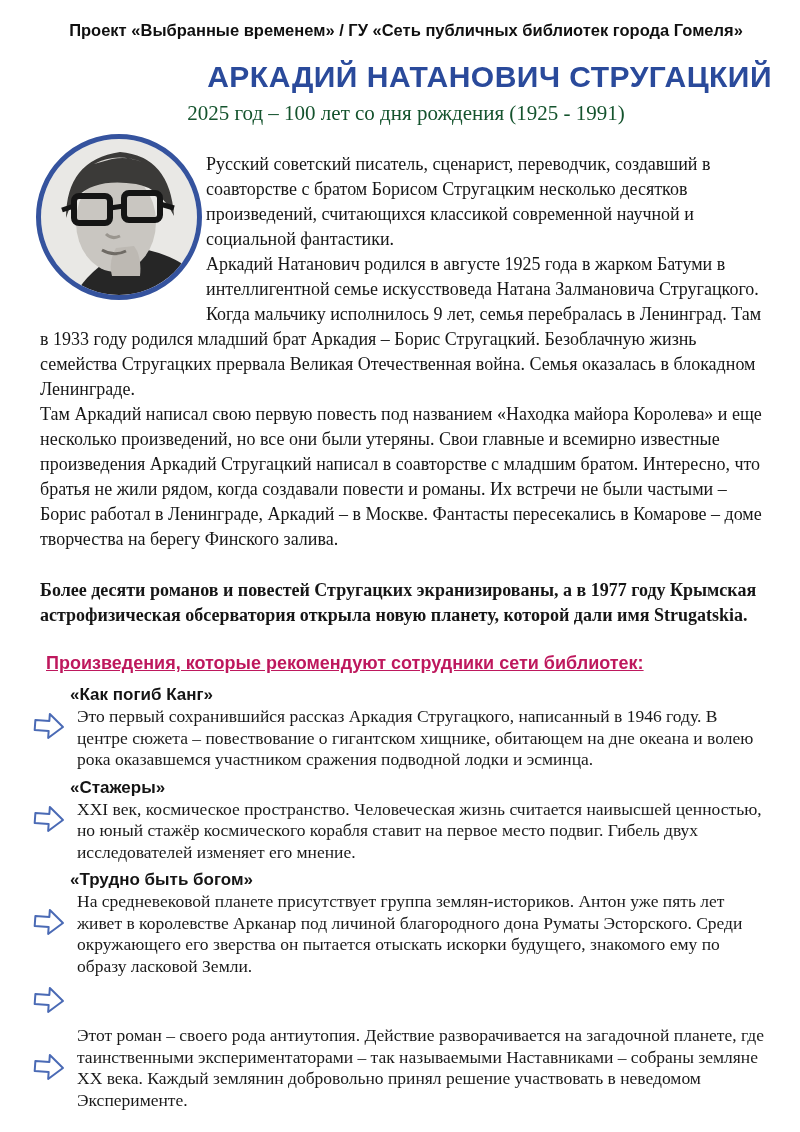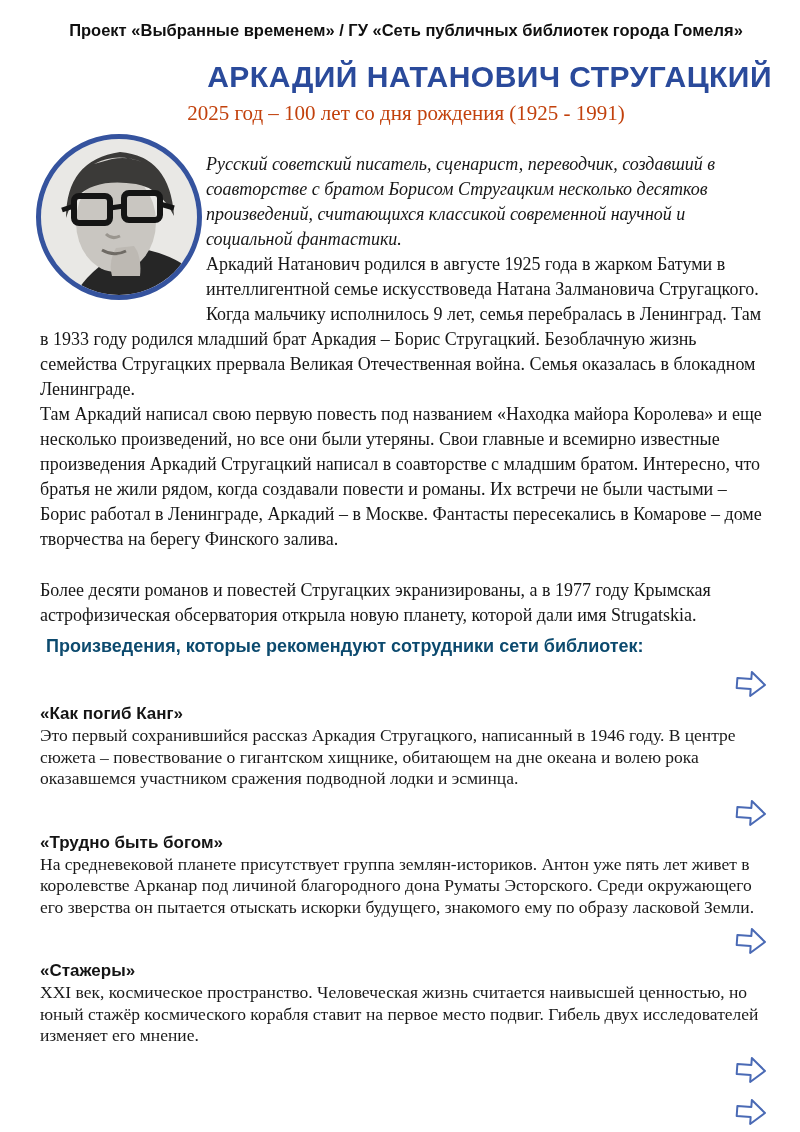--- a/index.html
+++ b/index.html
@@ -1,32 +1,32 @@
 <!DOCTYPE html>
 <html><head>
 <meta charset="utf-8">
 <style>
   html,body{margin:0;padding:0;background:#fff;}
   .page{position:relative;width:800px;height:1132px;background:#ffffff;overflow:hidden;
         font-family:"Liberation Serif",serif;color:#161616;box-sizing:border-box;
         padding:18px 28px 0 40px;}
   .project-header{text-align:center;font:700 16.5px/20px "Liberation Sans",sans-serif;color:#101010;margin-top:2px;}
   .page-title{text-align:right;font:700 30px/34px "Liberation Sans",sans-serif;color:#2a4a9b;margin:20px 0 6px 0;letter-spacing:.5px;}
-  .subtitle{text-align:center;font:400 21px/26px "Liberation Serif",serif;color:#c2410c;}
+  .subtitle{text-align:center;font:400 21px/26px "Liberation Serif",serif;color:#14532d;}
   .bio{margin-top:4px;}
   .photo-wrap{float:left;width:174px;height:174px;margin:0 0 4px -8px;}
   .bio p{margin:0;font-size:18px;line-height:25px;}
-  .bio p.p-first{padding-top:22px;font-style:italic;}
-  .bio p.p-spaced{margin-top:26px;}
-  .rec-heading{font:700 18px/22px "Liberation Sans",sans-serif;color:#0c4a6e;margin:7px 0 10px 6px;}
-  .rec-item{display:flex;align-items:flex-end;margin-bottom:6px;flex-direction:column;}
+  .bio p.p-first{padding-top:22px;}
+  .bio p.p-spaced{margin-top:26px;font-weight:bold;}
+  .rec-heading{font:700 18px/22px "Liberation Sans",sans-serif;color:#be185d;margin:24px 0 10px 6px;text-decoration:underline;}
+  .rec-item{display:flex;align-items:center;margin-bottom:6px;}
   .arrow-box{flex:0 0 34px;margin:2px 4px 0 -8px;}
   .rec-text{flex:1;}
   .rec-title{font:700 17px/22px "Liberation Sans",sans-serif;color:#141414;}
-  .rec-desc{font:400 17.5px/21.5px "Liberation Serif",serif;color:#1a1a1a;}
+  .rec-desc{font:400 17.5px/21.5px "Liberation Serif",serif;color:#1a1a1a;margin-left:7px;}
   .clearfix::after{content:"";display:block;clear:both;}
 </style>
 </head>
 <body>
 
 <div class="page">
 
   <div class="project-header">Проект «Выбранные временем» / ГУ «Сеть публичных библиотек города Гомеля»</div>
 
   <h1 class="page-title">АРКАДИЙ НАТАНОВИЧ СТРУГАЦКИЙ</h1>
@@ -86,36 +86,36 @@
 
     <div class="rec-item">
       <span class="arrow-box">
         <svg width="34" height="30" viewBox="0 0 34 30">
             <g transform="rotate(4 17 15)">
               <polygon points="3,10 17,10 17,3 31,15 17,27 17,20 3,20" fill="#ffffff" stroke="#4a6ab5" stroke-width="2" stroke-linejoin="round"></polygon>
             </g>
           </svg>
       </span>
       <div class="rec-text">
-        <div class="rec-title">«Трудно быть богом»</div>
-        <div class="rec-desc">На средневековой планете присутствует группа землян-историков. Антон уже пять лет живет в королевстве Арканар под личиной благородного дона Руматы Эсторского. Среди окружающего его зверства он пытается отыскать искорки будущего, знакомого ему по образу ласковой Земли.</div>
+        <div class="rec-title">«Стажеры»</div>
+        <div class="rec-desc">XXI век, космическое пространство. Человеческая жизнь считается наивысшей ценностью, но юный стажёр космического корабля ставит на первое место подвиг. Гибель двух исследователей изменяет его мнение.</div>
       </div>
     </div>
 
     <div class="rec-item">
       <span class="arrow-box">
         <svg width="34" height="30" viewBox="0 0 34 30">
             <g transform="rotate(4 17 15)">
               <polygon points="3,10 17,10 17,3 31,15 17,27 17,20 3,20" fill="#ffffff" stroke="#4a6ab5" stroke-width="2" stroke-linejoin="round"></polygon>
             </g>
           </svg>
       </span>
       <div class="rec-text">
-        <div class="rec-title">«Стажеры»</div>
-        <div class="rec-desc">XXI век, космическое пространство. Человеческая жизнь считается наивысшей ценностью, но юный стажёр космического корабля ставит на первое место подвиг. Гибель двух исследователей изменяет его мнение.</div>
+        <div class="rec-title">«Трудно быть богом»</div>
+        <div class="rec-desc">На средневековой планете присутствует группа землян-историков. Антон уже пять лет живет в королевстве Арканар под личиной благородного дона Руматы Эсторского. Среди окружающего его зверства он пытается отыскать искорки будущего, знакомого ему по образу ласковой Земли.</div>
       </div>
     </div>
 
     <div class="rec-item">
       <span class="arrow-box">
         <svg width="34" height="30" viewBox="0 0 34 30">
             <g transform="rotate(4 17 15)">
               <polygon points="3,10 17,10 17,3 31,15 17,27 17,20 3,20" fill="#ffffff" stroke="#4a6ab5" stroke-width="2" stroke-linejoin="round"></polygon>
             </g>
           </svg>

